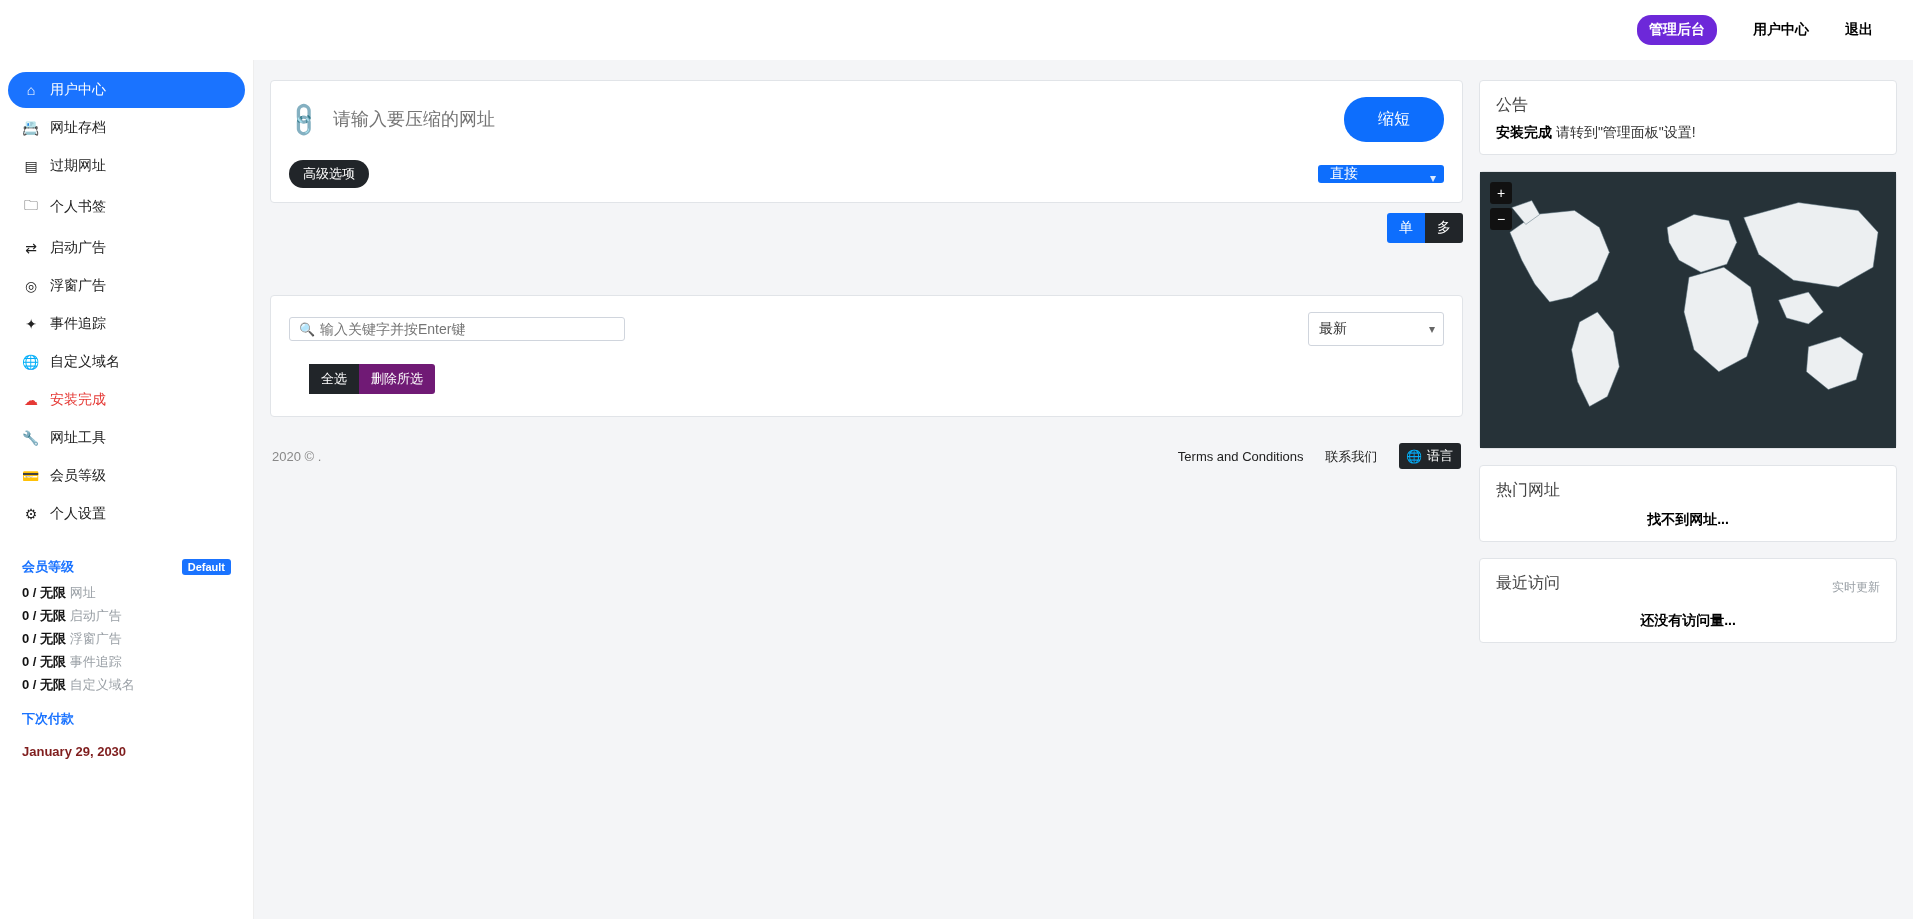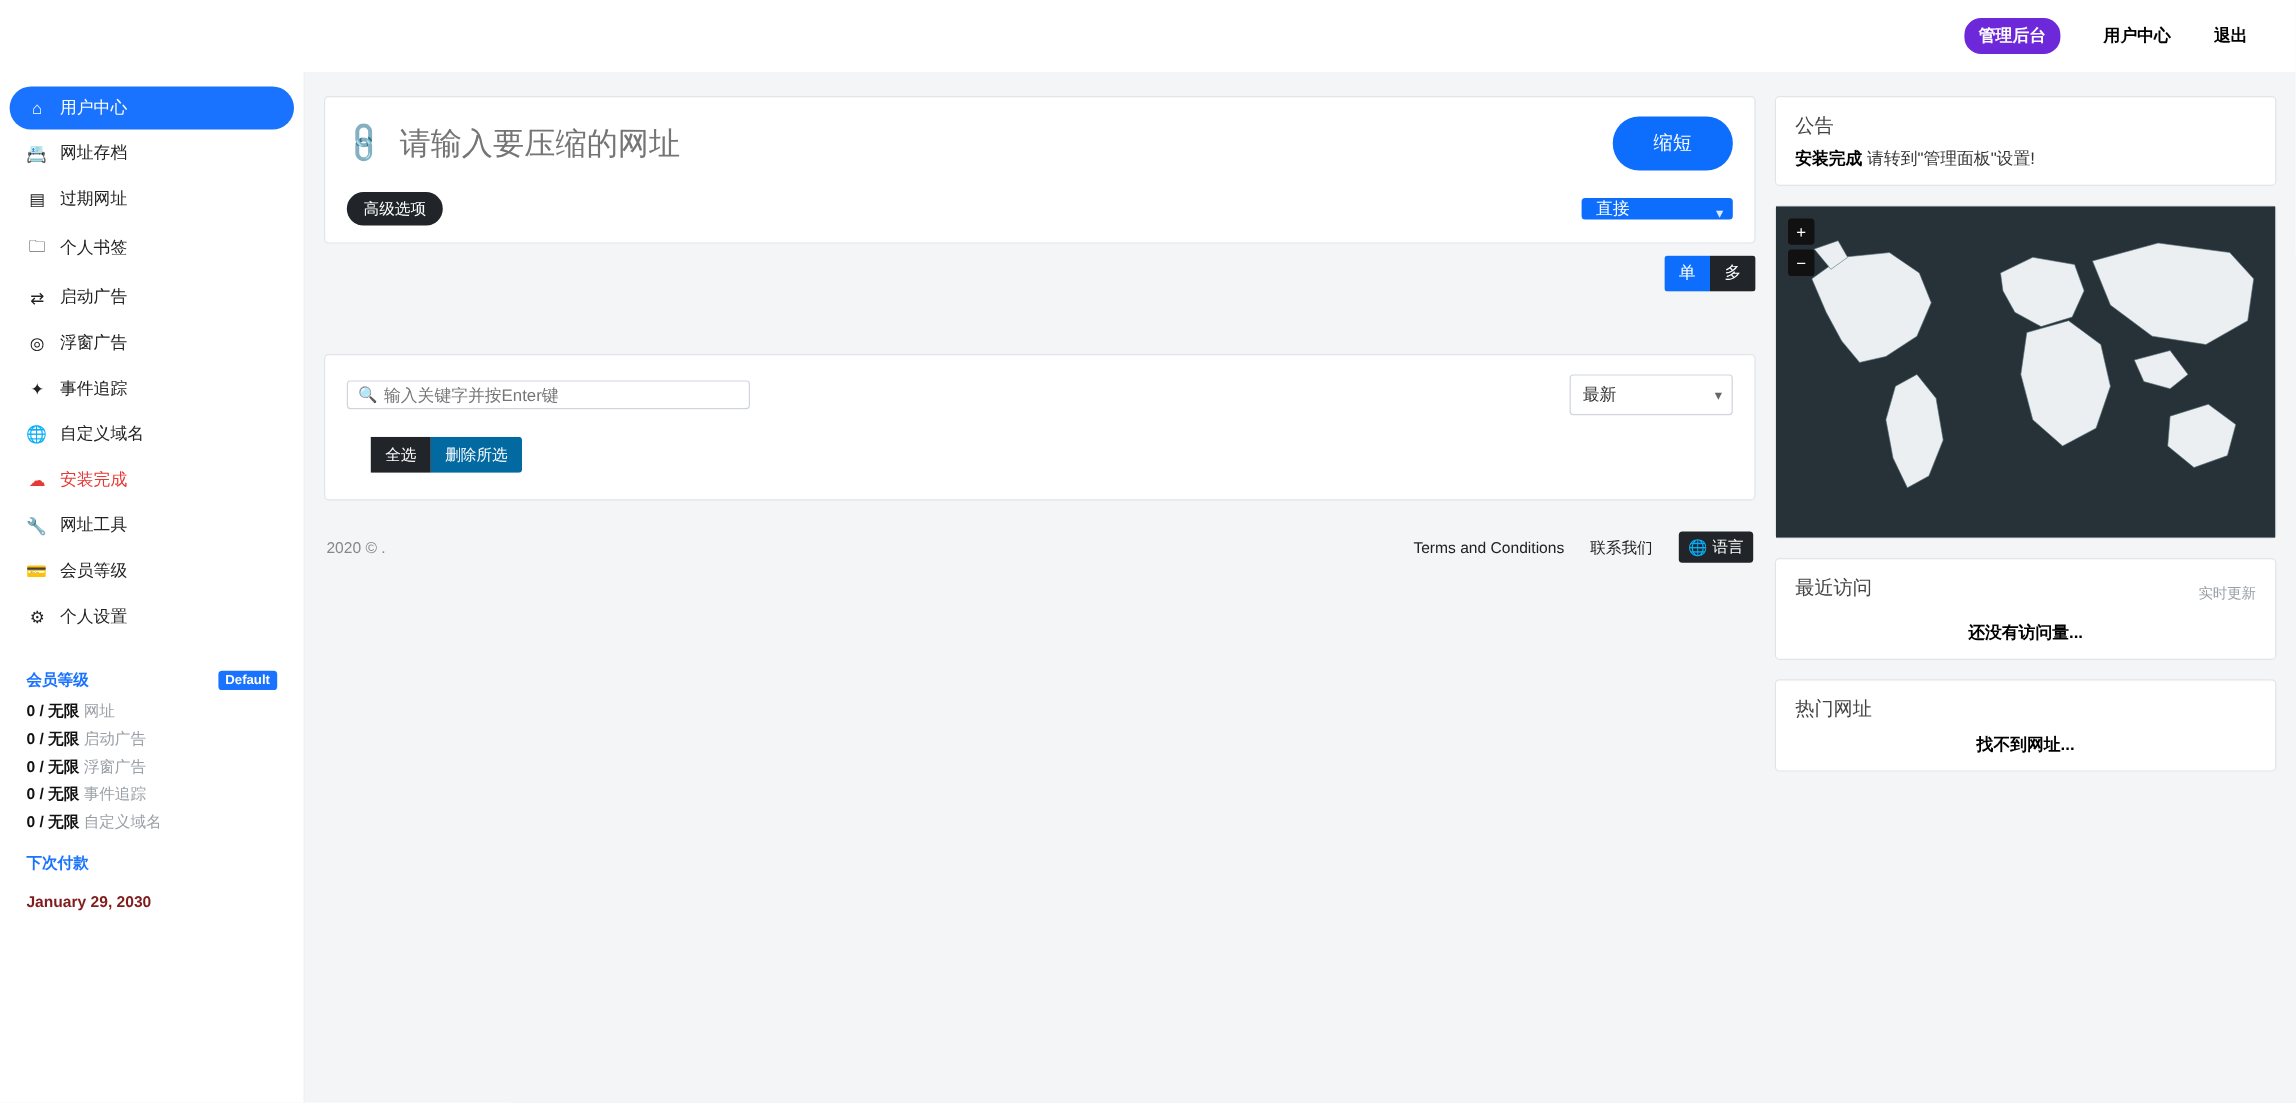--- a/index.html
+++ b/index.html
@@ -31,21 +31,21 @@
 .main { flex: 1; padding: 20px 16px; display: flex; gap: 16px; }
 .left-col { flex: 1; min-width: 0; }
 .right-col { width: 418px; }
 
 .card { background: #fff; border: 1px solid #e1e4e8; border-radius: 4px; margin-bottom: 16px; }
 
 
 .shorten-card { padding: 16px 18px 14px; }
 .shorten-row { display: flex; align-items: center; gap: 14px; }
 .shorten-row .link-icon { font-size: 24px; color: #333; transform: rotate(-45deg); }
-.shorten-row input { flex: 1; border: none; font-size: 26px; color: #0c4a6e; outline: none; background: transparent; }
+.shorten-row input { flex: 1; border: none; font-size: 18px; color: #0c4a6e; outline: none; background: transparent; }
 .shorten-row .btn-shorten { background: #0d6efd; color: #fff; border: none; border-radius: 22px; padding: 12px 34px; font-size: 16px; cursor: pointer; font-weight: 400; }
 .opts-row { display: flex; align-items: center; justify-content: space-between; margin-top: 18px; }
 .pill-dark { background: #212529; color: #fff; border-radius: 14px; padding: 5px 14px; font-size: 13px; cursor: pointer; }
 .select-blue { background: #0d6efd; color: #fff; border: none; height: 18px; padding: 0 28px 0 12px; font-size: 14px; border-radius: 3px; cursor: pointer; position: relative; min-width: 126px; }
 .select-blue::after { content: "▾"; position: absolute; right: 8px; top: 6px; font-size: 12px; color: rgba(255,255,255,0.85); }
 
 .toggle-group { display: flex; justify-content: flex-end; margin: -6px 0 10px; }
 .toggle-group .seg { display: inline-flex; border-radius: 3px; overflow: hidden; }
 .toggle-group .seg span { padding: 6px 12px; font-size: 14px; color: #fff; cursor: pointer; }
 .toggle-group .seg .single { background: #0d6efd; }
@@ -56,21 +56,21 @@
 .filter-row { display: flex; align-items: center; justify-content: space-between; gap: 12px; }
 .search-wrap { position: relative; width: 336px; }
 .search-wrap .sicon { position: absolute; left: 10px; top: 50%; transform: translateY(-50%); font-size: 13px; color: #666; }
 .search-wrap input { width: 100%; height: 24px; padding: 0 10px 0 30px; border: 1px solid #d0d5dd; border-radius: 3px; font-size: 14px; outline: none; color: #555; }
 .select-plain { position: relative; border: 1px solid #d0d5dd; border-radius: 3px; height: 34px; min-width: 136px; padding: 0 28px 0 10px; display: flex; align-items: center; font-size: 14px; cursor: pointer; background: #fff; }
 .select-plain::after { content: "▾"; position: absolute; right: 8px; font-size: 12px; color: #666; }
 .action-row { margin-top: 18px; }
 .action-row .seg2 { display: inline-flex; border-radius: 3px; overflow: hidden; padding-left: 20px; }
 .action-row .seg2 span { padding: 6px 12px; font-size: 13px; color: #fff; cursor: pointer; }
 .action-row .seg2 .all { background: #212529; }
-.action-row .seg2 .del { background: #0369a1; }
+.action-row .seg2 .del { background: #701a75; }
 
 
 .right-card { padding: 14px 16px 12px; }
 .right-card h3 { font-size: 16px; font-weight: 400; color: #444; margin-bottom: 8px; }
 .right-card .bold { font-weight: 700; color: #000; }
 .map-card { padding: 0; }
 .map-svg { width: 100%; height: 276px; display: block; background: #263238; }
 .zoom-controls { position: absolute; top: 10px; left: 10px; }
 .zoom-btn { width: 22px; height: 22px; background: #111; color: #fff; display: flex; align-items: center; justify-content: center; border-radius: 3px; margin-bottom: 4px; cursor: pointer; font-size: 14px; }
 .map-wrap { position: relative; }
@@ -239,27 +239,27 @@
               <path d="M265 45 L320 30 L380 38 L400 60 L395 95 L360 115 L315 108 L280 82 Z"></path>
               <path d="M330 175 L362 165 L385 182 L378 208 L350 218 L328 200 Z"></path>
               <path d="M32 35 L52 28 L60 42 L46 52 Z"></path>
               <path d="M300 128 L330 120 L345 140 L330 152 L308 146 Z"></path>
             </g>
           </svg>
         </div>
       </div>
 
       <div class="card right-card">
+        <h3>热门网址</h3>
+        <div class="center-text">找不到网址...</div>
+      </div>
+
+      <div class="card right-card">
         <div class="right-card-row">
           <h3>最近访问</h3>
           <span class="muted2">实时更新</span>
         </div>
         <div class="center-text">还没有访问量...</div>
       </div>
 
-      <div class="card right-card">
-        <h3>热门网址</h3>
-        <div class="center-text">找不到网址...</div>
-      </div>
-
     </div>
   </div>
 </div>
 
 </body></html>

